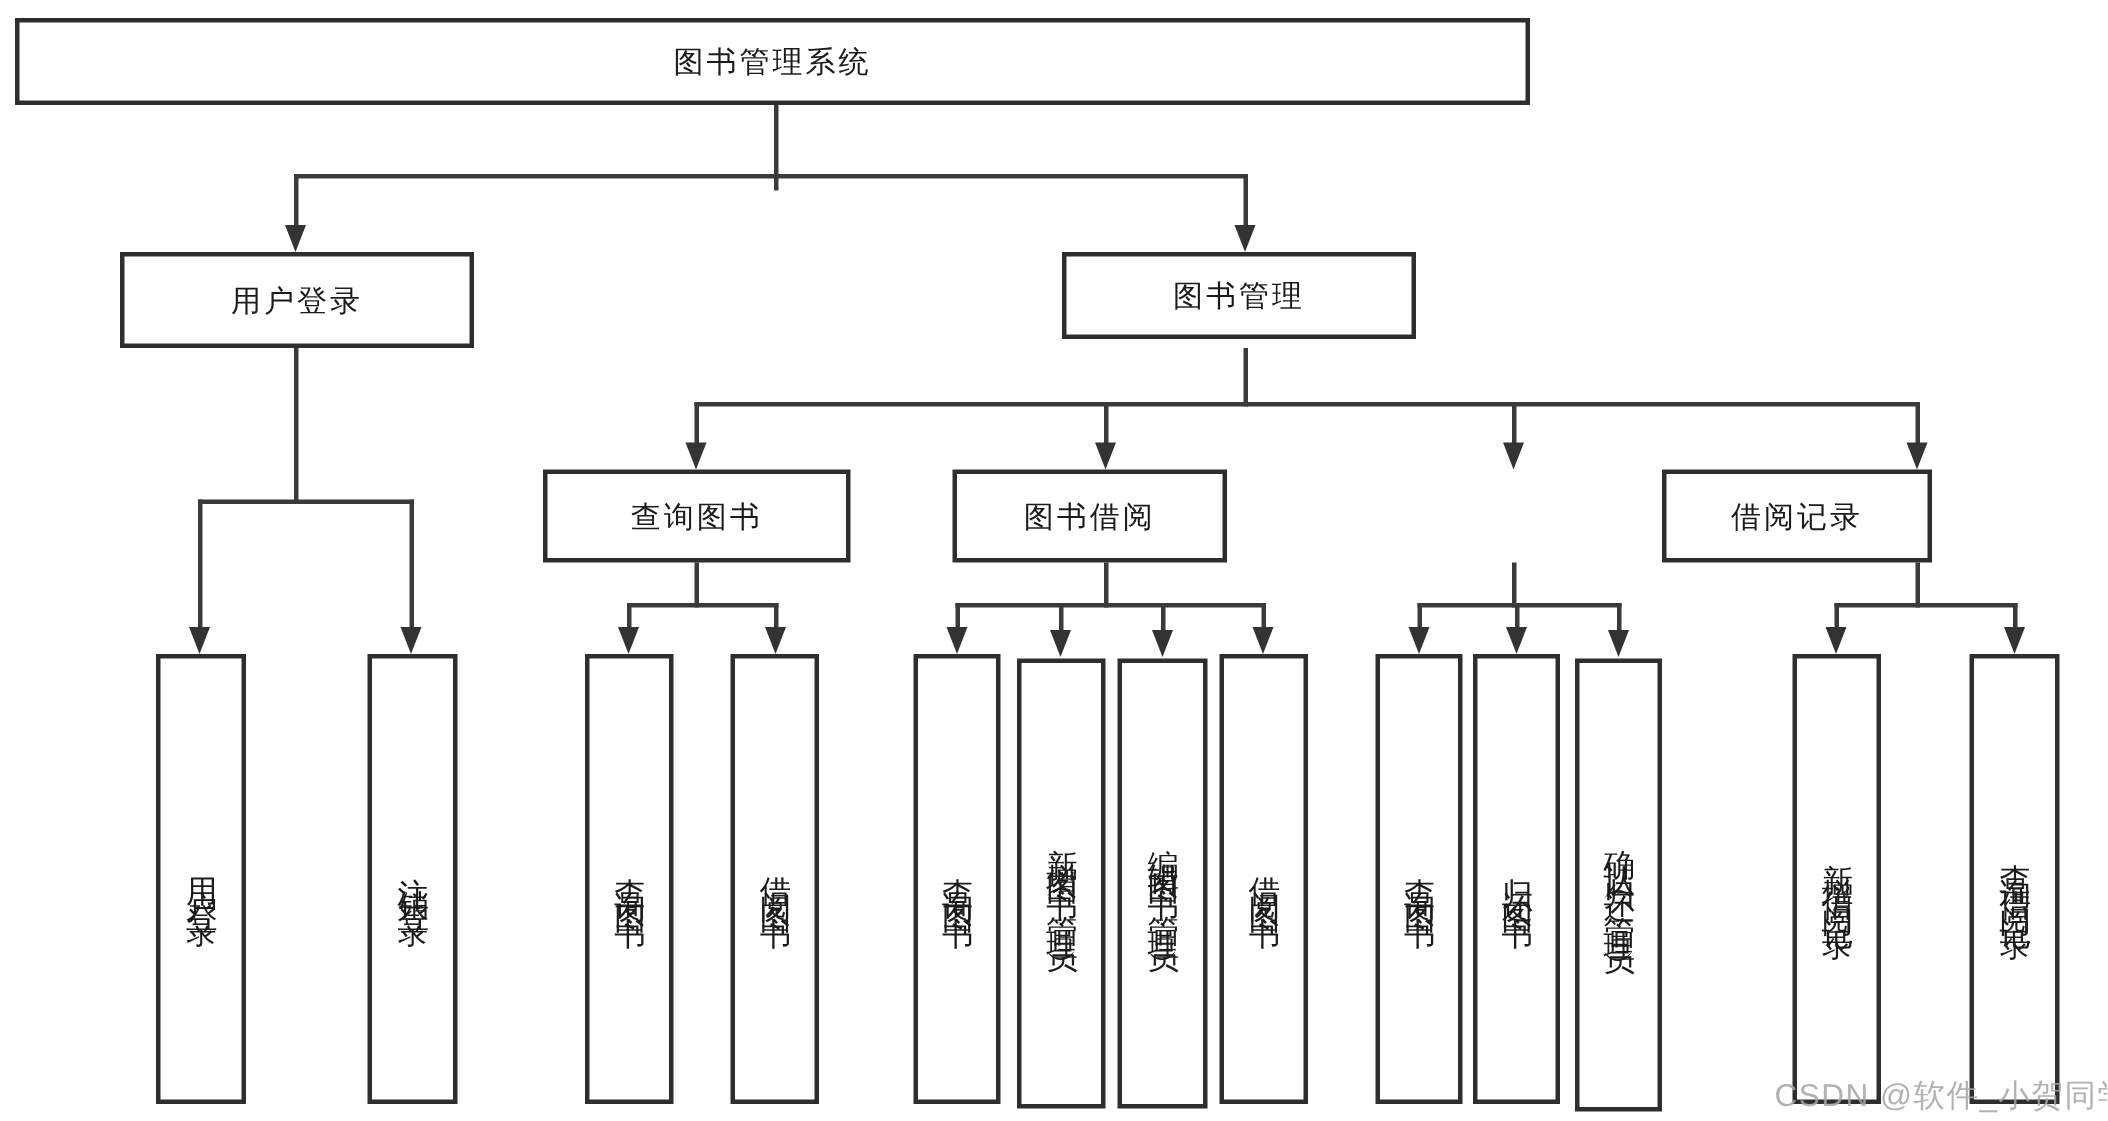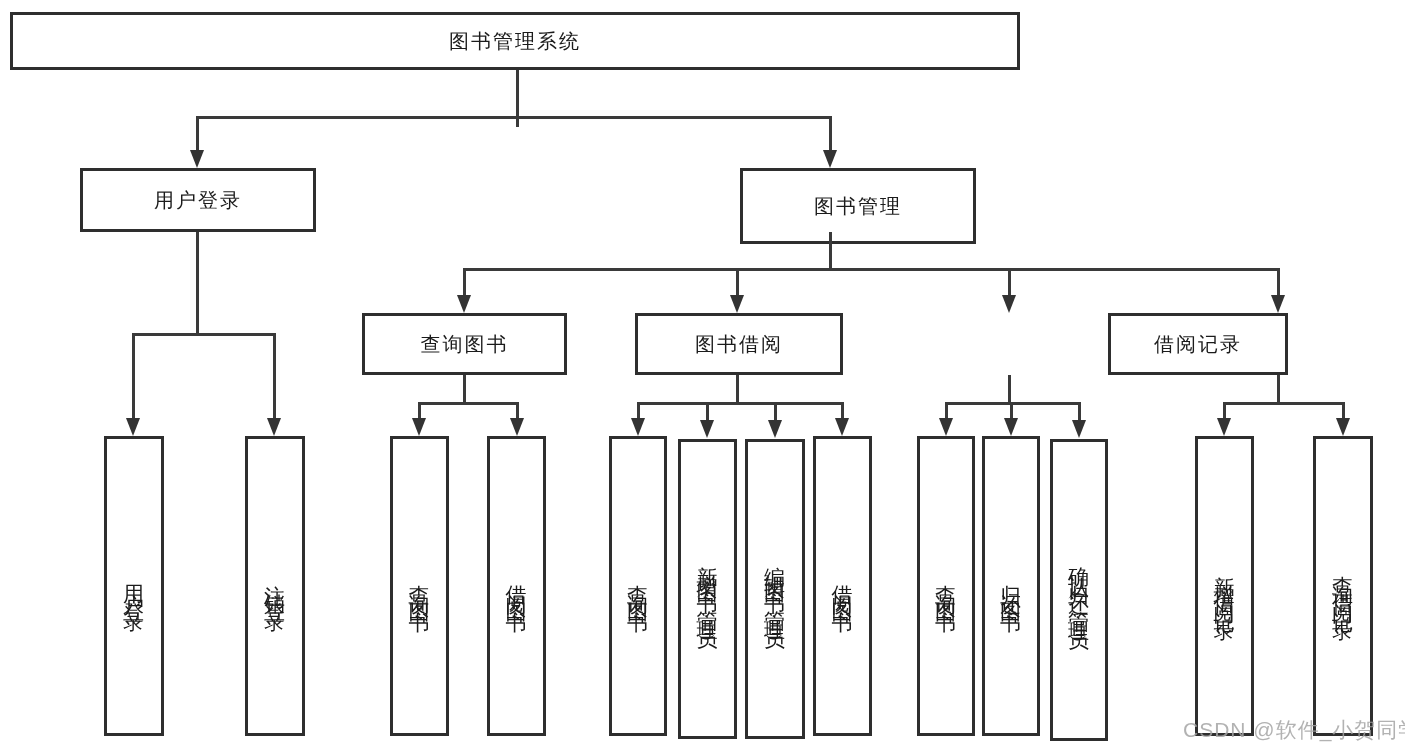--- a/index.html
+++ b/index.html
@@ -48,28 +48,28 @@
 
 <div class="canvas">
 
   <div class="box" style="left:10px;top:12px;width:1010px;height:58px">
     <span class="hlabel">图书管理系统</span>
   </div>
 
   <div class="box" style="left:80px;top:168px;width:236px;height:64px">
     <span class="hlabel">用户登录</span>
   </div>
-  <div class="box" style="left:740px;top:168px;width:236px;height:76px">
+  <div class="box" style="left:708px;top:168px;width:236px;height:58px">
     <span class="hlabel">图书管理</span>
   </div>
 
   <div class="box" style="left:362px;top:313px;width:205px;height:62px">
     <span class="hlabel">查询图书</span>
   </div>
-  <div class="box" style="left:635px;top:313px;width:208px;height:62px">
+  <div class="box" style="left:635px;top:313px;width:183px;height:62px">
     <span class="hlabel">图书借阅</span>
   </div>
   <div class="box" style="left:1108px;top:313px;width:180px;height:62px">
     <span class="hlabel">借阅记录</span>
   </div>
 
   <div class="box" style="left:104px;top:436px;width:60px;height:300px">
     <span class="vlabel">用户登录</span>
   </div>
   <div class="box" style="left:245px;top:436px;width:60px;height:300px">

